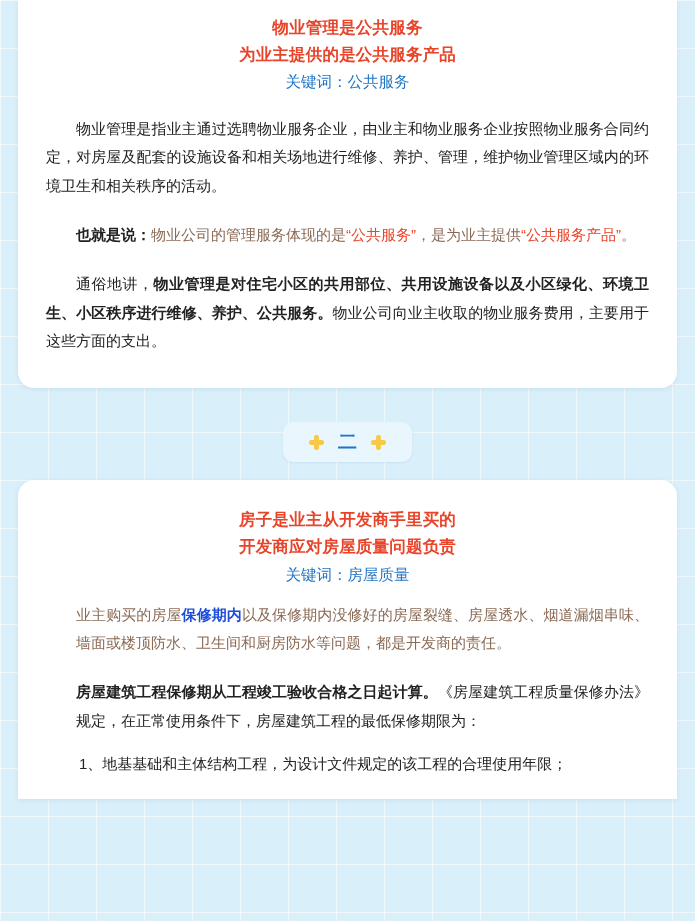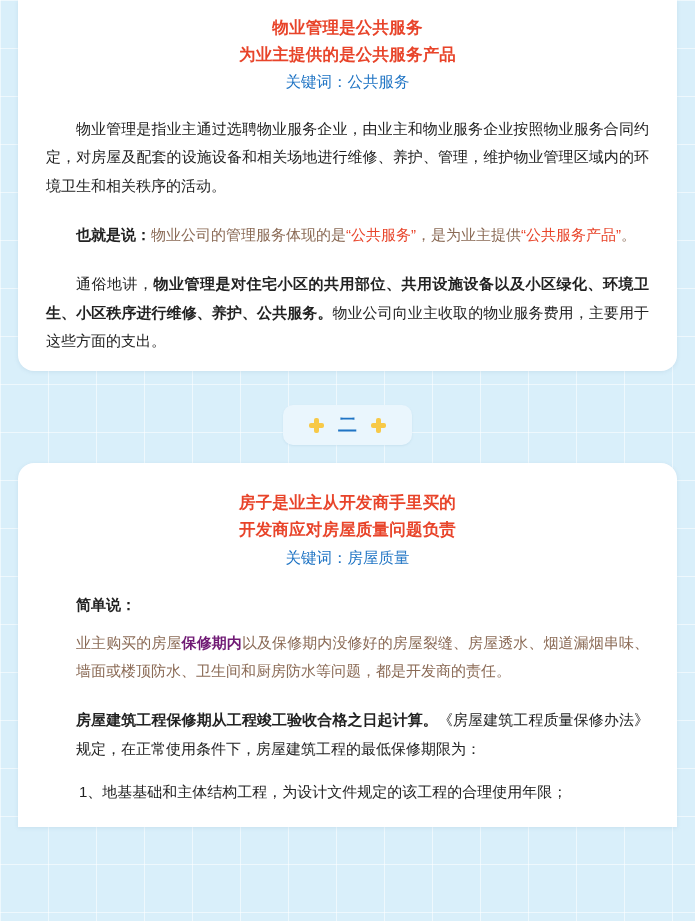--- a/index.html
+++ b/index.html
@@ -30,21 +30,21 @@
     padding: 0;
   }
   .card {
     position: relative;
     background: #ffffff;
     border-radius: 16px;
     margin: 0 18px;
     box-shadow: 0 1px 4px rgba(120,160,190,0.18);
   }
   .card-1 {
-    padding: 14px 28px 15px 28px;
+    padding: 14px 28px 32px 28px;
     margin-top: 0;
     border-top-left-radius: 0;
     border-top-right-radius: 0;
   }
   .title-block {
     text-align: center;
     line-height: 1.62;
   }
   .title-line {
     font-size: 16.5px;
@@ -62,21 +62,21 @@
     font-size: 15px;
     color: #222222;
     line-height: 1.92;
     text-align: justify;
     margin: 20px 0 0 0;
     text-indent: 2em;
   }
   .para.no-indent { text-indent: 0; }
   .bold { font-weight: bold; }
   .red { color: #e8442a; }
-  .red-bold { color: #701a75; font-weight: bold; }
+  .red-bold { color: #1d4ed8; font-weight: bold; }
   .brown { color: #8a6a55; }
 
   .para-indent-block {
     font-size: 15px;
     color: #8a6a55;
     line-height: 1.92;
     text-align: justify;
     margin: 14px 0 0 0;
     padding-left: 2em;
   }
@@ -177,21 +177,20 @@
   </div>
 
   <div class="card card-2">
 
     <div class="title-block">
       <div class="title-line">房子是业主从开发商手里买的</div>
       <div class="title-line">开发商应对房屋质量问题负责</div>
       <div class="keyword">关键词：房屋质量</div>
     </div>
 
-    <div class="sub-head">简单说：</div>
 
     <p class="para-indent-block">
       <span>业主购买的房屋</span><span class="red-bold">保修期内</span><span>以及保修期内没修好的房屋裂缝、房屋透水、烟道漏烟串味、墙面或楼顶防水、卫生间和厨房防水等问题，都是开发商的责任。</span>
     </p>
 
     <p class="para no-indent" style="padding-left:2em;">
       <span class="bold">房屋建筑工程保修期从工程竣工验收合格之日起计算。</span><span>《房屋建筑工程质量保修办法》规定，在正常使用条件下，房屋建筑工程的最低保修期限为：</span>
     </p>
 
     <p class="list-item">1、地基基础和主体结构工程，为设计文件规定的该工程的合理使用年限；</p>

